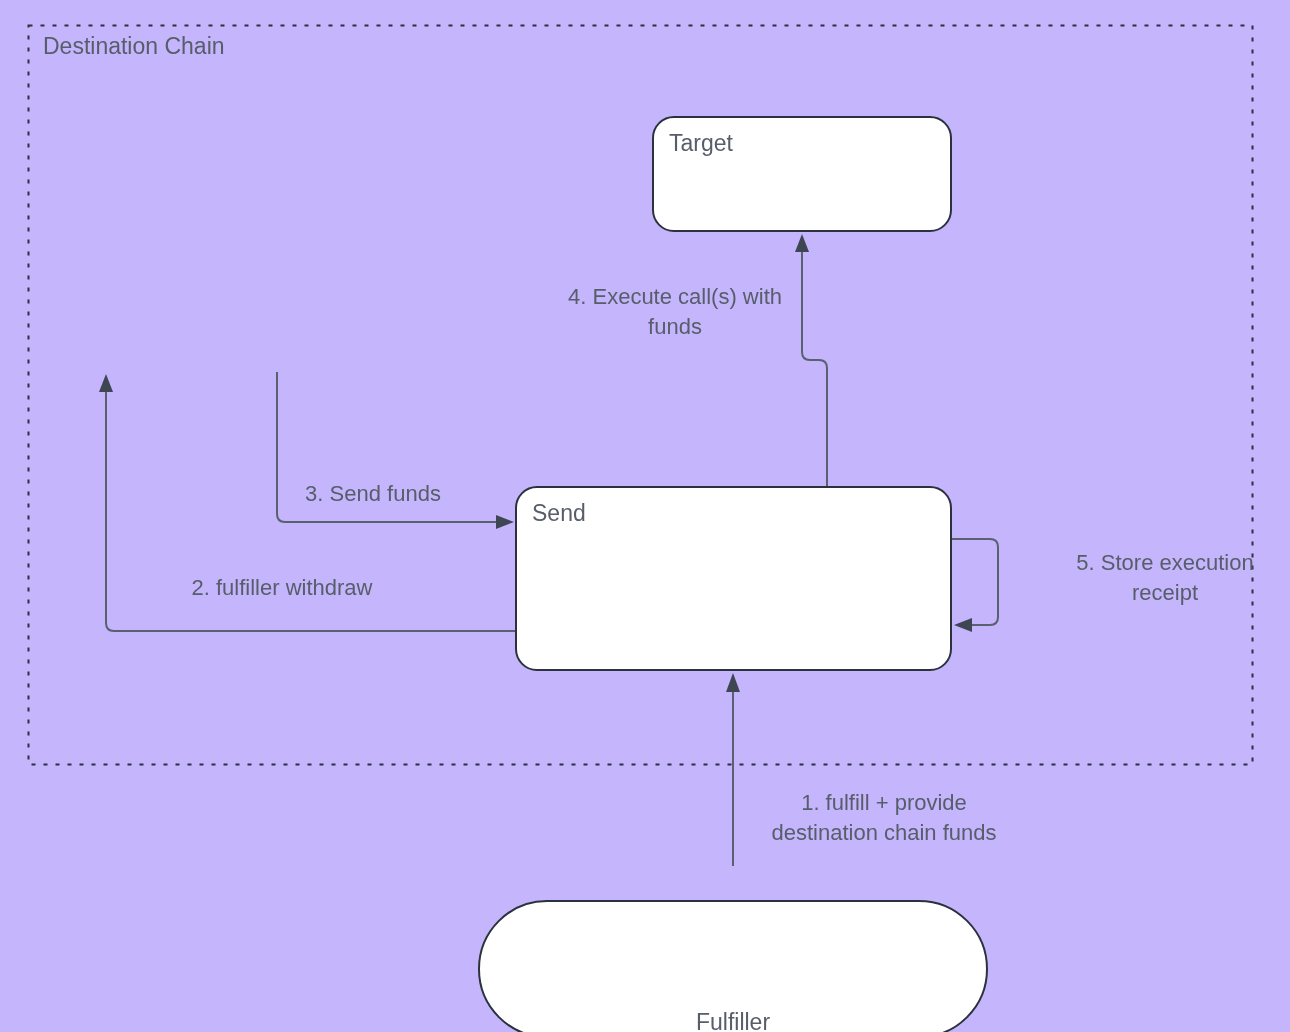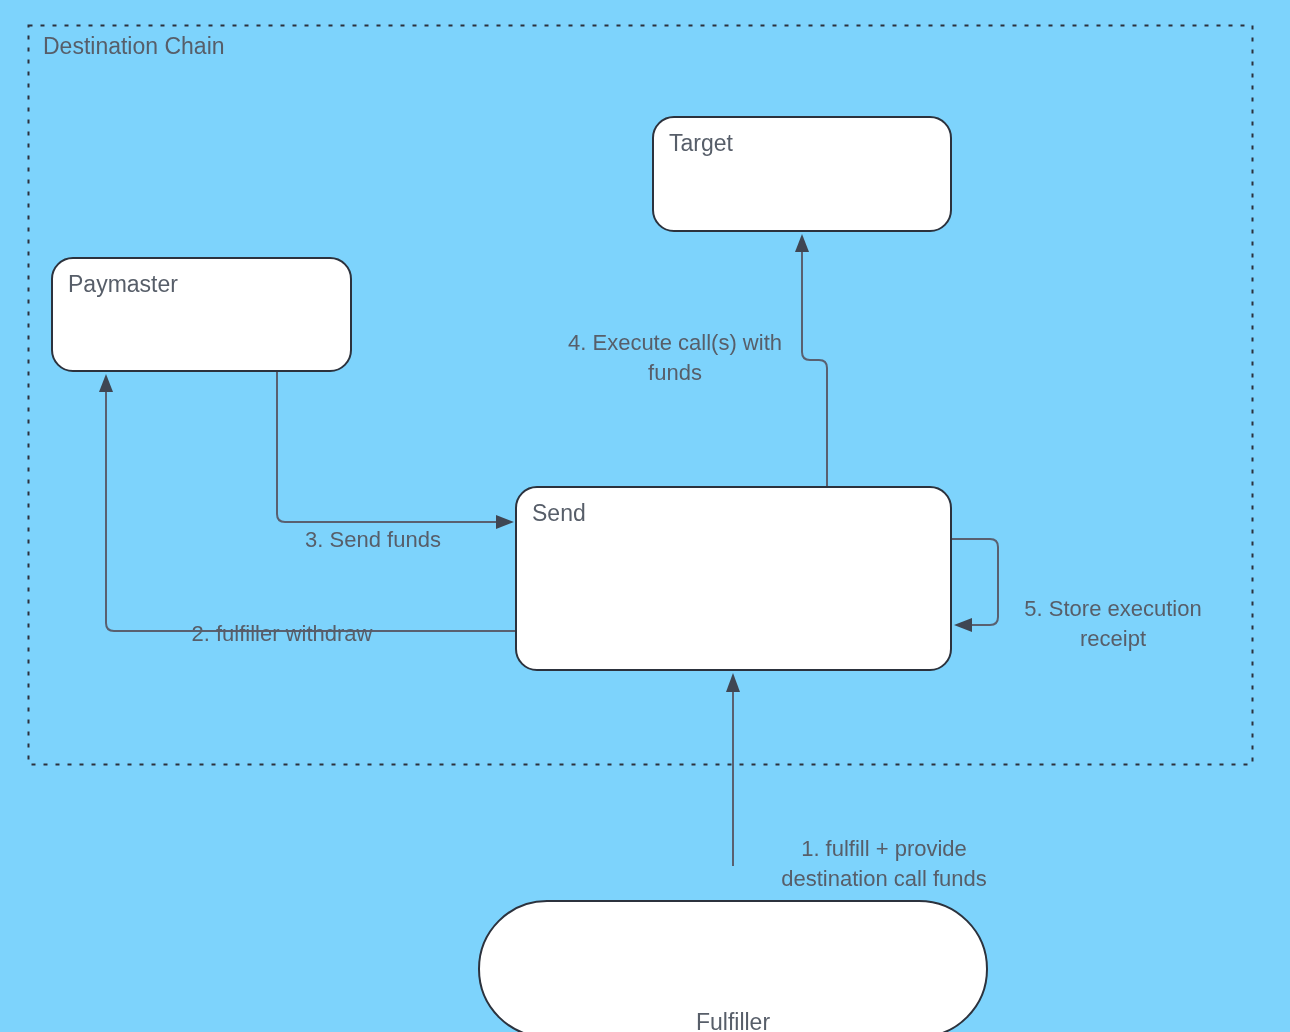--- a/index.html
+++ b/index.html
@@ -5,21 +5,21 @@
   html, body {
     margin: 0;
     padding: 0;
     background: #ffffff;
     font-family: "Liberation Sans", sans-serif;
   }
   #canvas {
     position: relative;
     width: 1290px;
     height: 1032px;
-    background: #7dd3fc;
+    background: #c4b5fd;
     overflow: hidden;
   }
   #edge-layer {
     position: absolute;
     left: 0;
     top: 0;
     width: 1290px;
     height: 1032px;
   }
   .node {
@@ -55,27 +55,26 @@
     font-size: 23px;
   }
   .edge-label {
     position: absolute;
     transform: translate(-50%, -50%);
     text-align: center;
     color: #575e69;
     font-size: 22px;
     line-height: 30px;
     white-space: nowrap;
-    margin-top: 46px;
   }
   #edge-label-1 { left: 884px;  top: 818px; }
   #edge-label-2 { left: 282px;  top: 588px; text-align: right; }
   #edge-label-3 { left: 373px;  top: 494px; }
   #edge-label-4 { left: 675px;  top: 312px; }
-  #edge-label-5 { left: 1113px; top: 578px; }
+  #edge-label-5 { left: 1165px; top: 578px; }
   .edge-label span { display: block; }
 </style>
 </head>
 <body>
 
 <div id="canvas">
 
   <svg id="edge-layer" viewBox="0 0 1290 1032" xmlns="http://www.w3.org/2000/svg">
 
     <rect x="28.5" y="25.5" width="1224" height="739" fill="none" stroke="#2c323d" stroke-width="2" stroke-dasharray="4 8"></rect>
@@ -101,39 +100,36 @@
     </g>
 
     <g stroke="#596070" stroke-width="2" fill="none">
       <path d="M952,539 L990,539 Q998,539 998,547 L998,617 Q998,625 990,625 L971,625"></path>
       <polygon points="954,625 972,618 972,632" fill="#3f4653" stroke="none"></polygon>
     </g>
   </svg>
 
   <div id="container-title">Destination Chain</div>
 
-  <div class="node" id="node-paymaster">
-    <span class="node-label">Paymaster</span>
-  </div>
 
   <div class="node" id="node-target">
     <span class="node-label">Target</span>
   </div>
 
   <div class="node" id="node-inbox">
     <span class="node-label">Send</span>
   </div>
 
   <div class="node" id="node-fulfiller">
     <span class="node-label">Fulfiller</span>
   </div>
 
   <div class="edge-label" id="edge-label-1">
     <span>1. fulfill + provide</span>
-    <span>destination call funds</span>
+    <span>destination chain funds</span>
   </div>
 
   <div class="edge-label" id="edge-label-2">
     <span>2. fulfiller withdraw</span>
   </div>
 
   <div class="edge-label" id="edge-label-3">
     <span>3. Send funds</span>
   </div>
 

